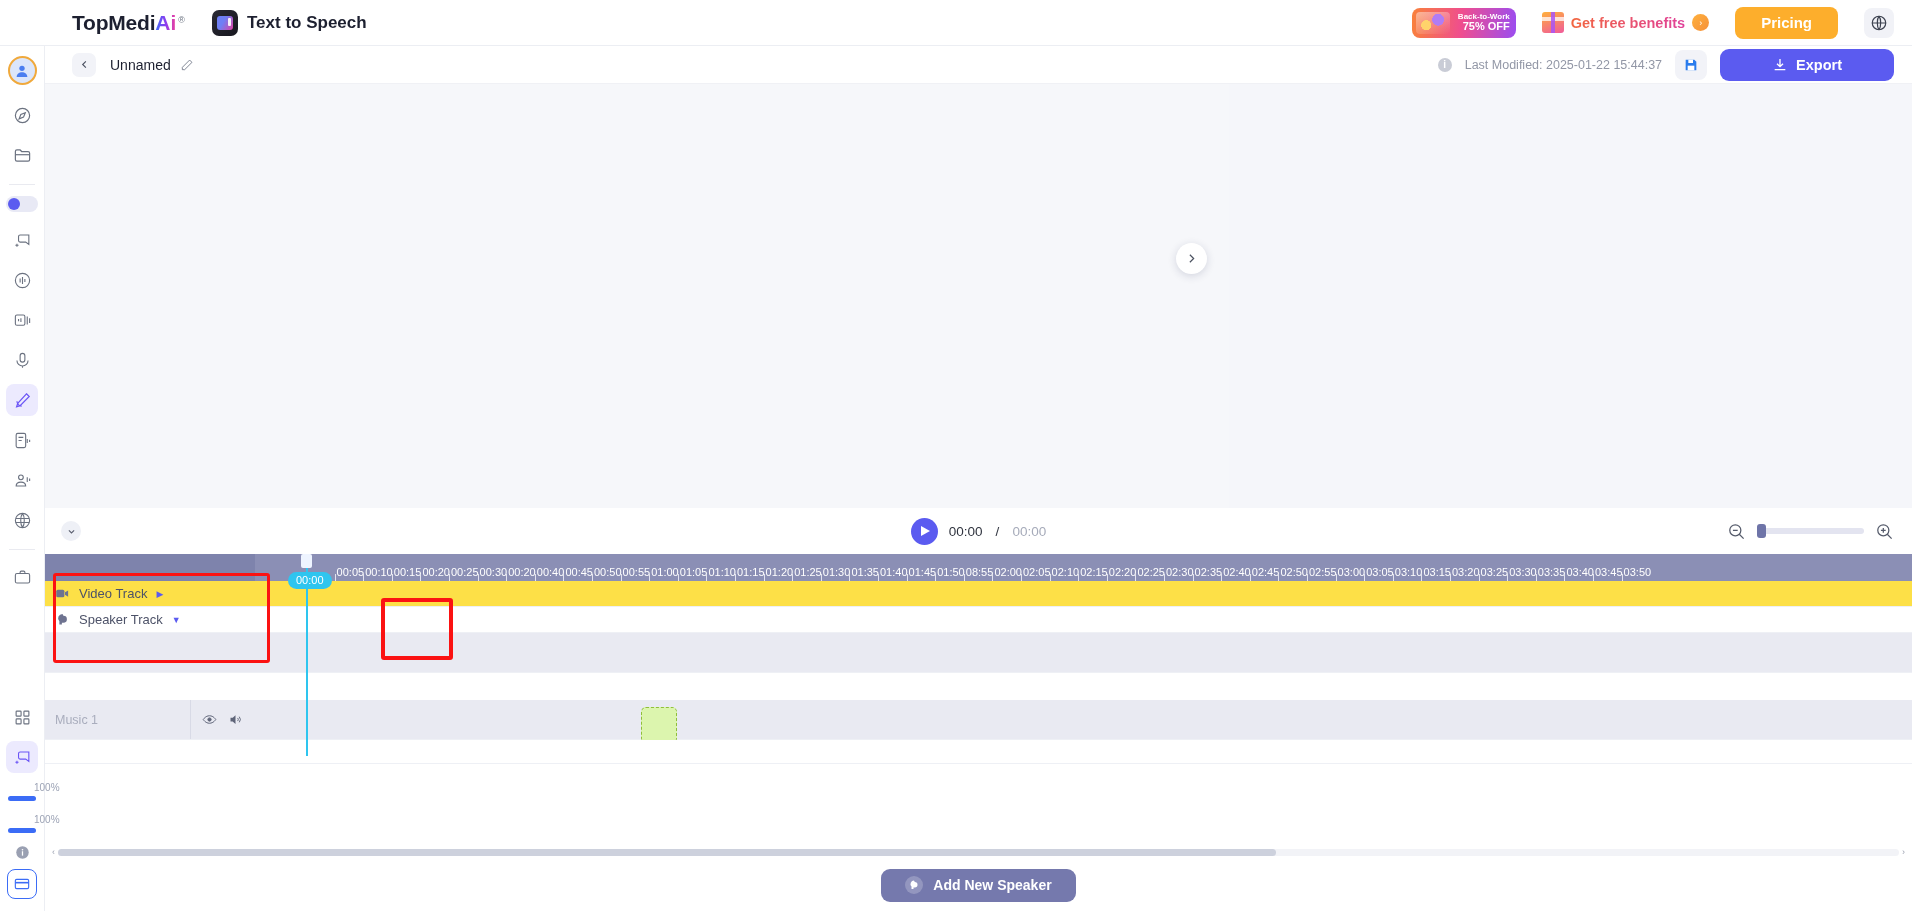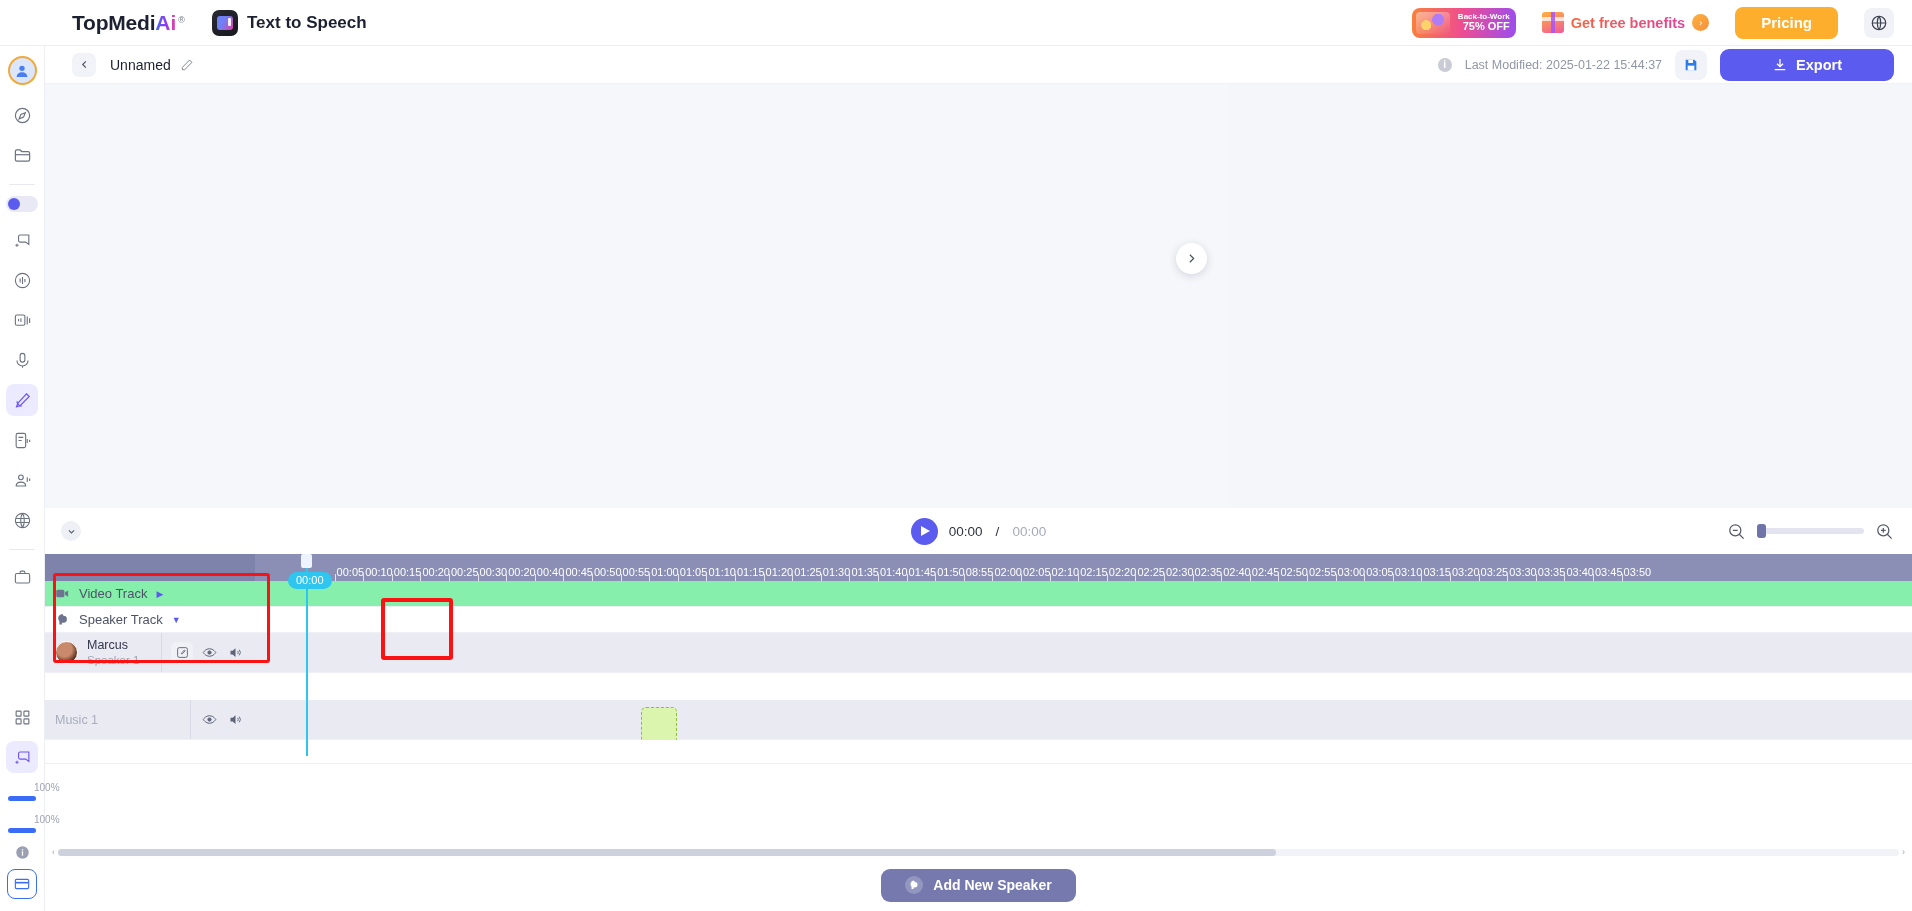--- a/index.html
+++ b/index.html
@@ -267,21 +267,21 @@
   .thead {
     position: absolute; left: 0; top: 0; width: 210px; height: 100%;
     display: flex; align-items: center; padding-left: 10px;
   }
   .thead-icon { color: #6e7390; margin-right: 9px; display: flex; flex: none; }
   .thead-label { font-size: 13px; color: #4d5268; }
   .caret { margin-left: 9px; color: #5b5bf0; font-size: 9px; }
   .caret.right { color: #5b5bf0; }
   .tbody { position: absolute; left: 210px; top: 0; right: 0; height: 100%; }
 
-  .row-video { top: 0; height: 26px; background: #86efac; }
+  .row-video { top: 0; height: 26px; background: #fde047; }
   .row-speaker { top: 26px; height: 26px; background: #fff; }
   .row-marcus { top: 52px; height: 40px; background: #e9eaf2; }
   .row-music { top: 84px; height: 27px; background: #fff; margin-top: 28px; }
   .row-music1 { top: 119px; height: 40px; background: #e9eaf2; }
   .row-empty { top: 159px; height: 24px; background: #fff; }
 
   .avatar-sm {
     width: 23px; height: 23px; border-radius: 50%; flex: none;
     background: radial-gradient(circle at 40% 35%, #c98a6b 0 40%, #5c3526 70%);
     border: 1px solid #fff; margin-right: 9px;
@@ -816,47 +816,20 @@
               <path d="M17 8.5v7" stroke="currentColor" stroke-width="1.6" fill="none"></path>
             </svg>
           </span>
           <span class="thead-label">Speaker Track</span>
           <span class="caret">▼</span>
         </div>
         <div class="tbody"></div>
       </div>
 
       <div class="track-row row-marcus">
-        <div class="thead">
-          <div class="avatar-sm"></div>
-          <div class="sp-names">
-            <div class="sp-name">Marcus</div>
-            <div class="sp-sub">Speaker 1</div>
-          </div>
-          <div class="row-actions">
-            <div class="act-btn boxed">
-              <svg width="13" height="13" viewBox="0 0 24 24" fill="none" stroke="currentColor" stroke-width="1.7">
-                <rect x="3" y="3" width="18" height="18" rx="3"></rect>
-                  <path d="M15.5 7.5l1.5 1.5-5.5 5.5H10v-1.5z"></path>
-              </svg>
-            </div>
-            <div class="act-btn">
-              <svg width="15" height="15" viewBox="0 0 24 24" fill="none" stroke="currentColor" stroke-width="1.6">
-                <path d="M2 12s3.6-6 10-6 10 6 10 6-3.6 6-10 6-10-6-10-6z"></path>
-                  <circle cx="12" cy="12" r="2.6" fill="currentColor"></circle>
-              </svg>
-            </div>
-            <div class="act-btn">
-              <svg width="15" height="15" viewBox="0 0 24 24" fill="currentColor">
-                <path d="M4 9h3.5L12 5v14L7.5 15H4z"></path>
-                <path d="M15.5 9.5a4 4 0 010 5M18 7.5a7 7 0 010 9" stroke="currentColor" stroke-width="1.5" fill="none"></path>
-              </svg>
-            </div>
-          </div>
-        </div>
         <div class="tbody"></div>
       </div>
 
       <div class="track-row row-music">
         <div class="thead">
           <span class="thead-icon">
             <svg width="17" height="17" viewBox="0 0 24 24" fill="#6e7390">
               <circle cx="12" cy="12" r="9"></circle>
               <path d="M10 15.5a1.7 1.7 0 103.4 0V9.2l3-.9v-2l-4.6 1.4v6.4a1.7 1.7 0 00-1.8 1.4z" fill="#fff"></path>
             </svg>

